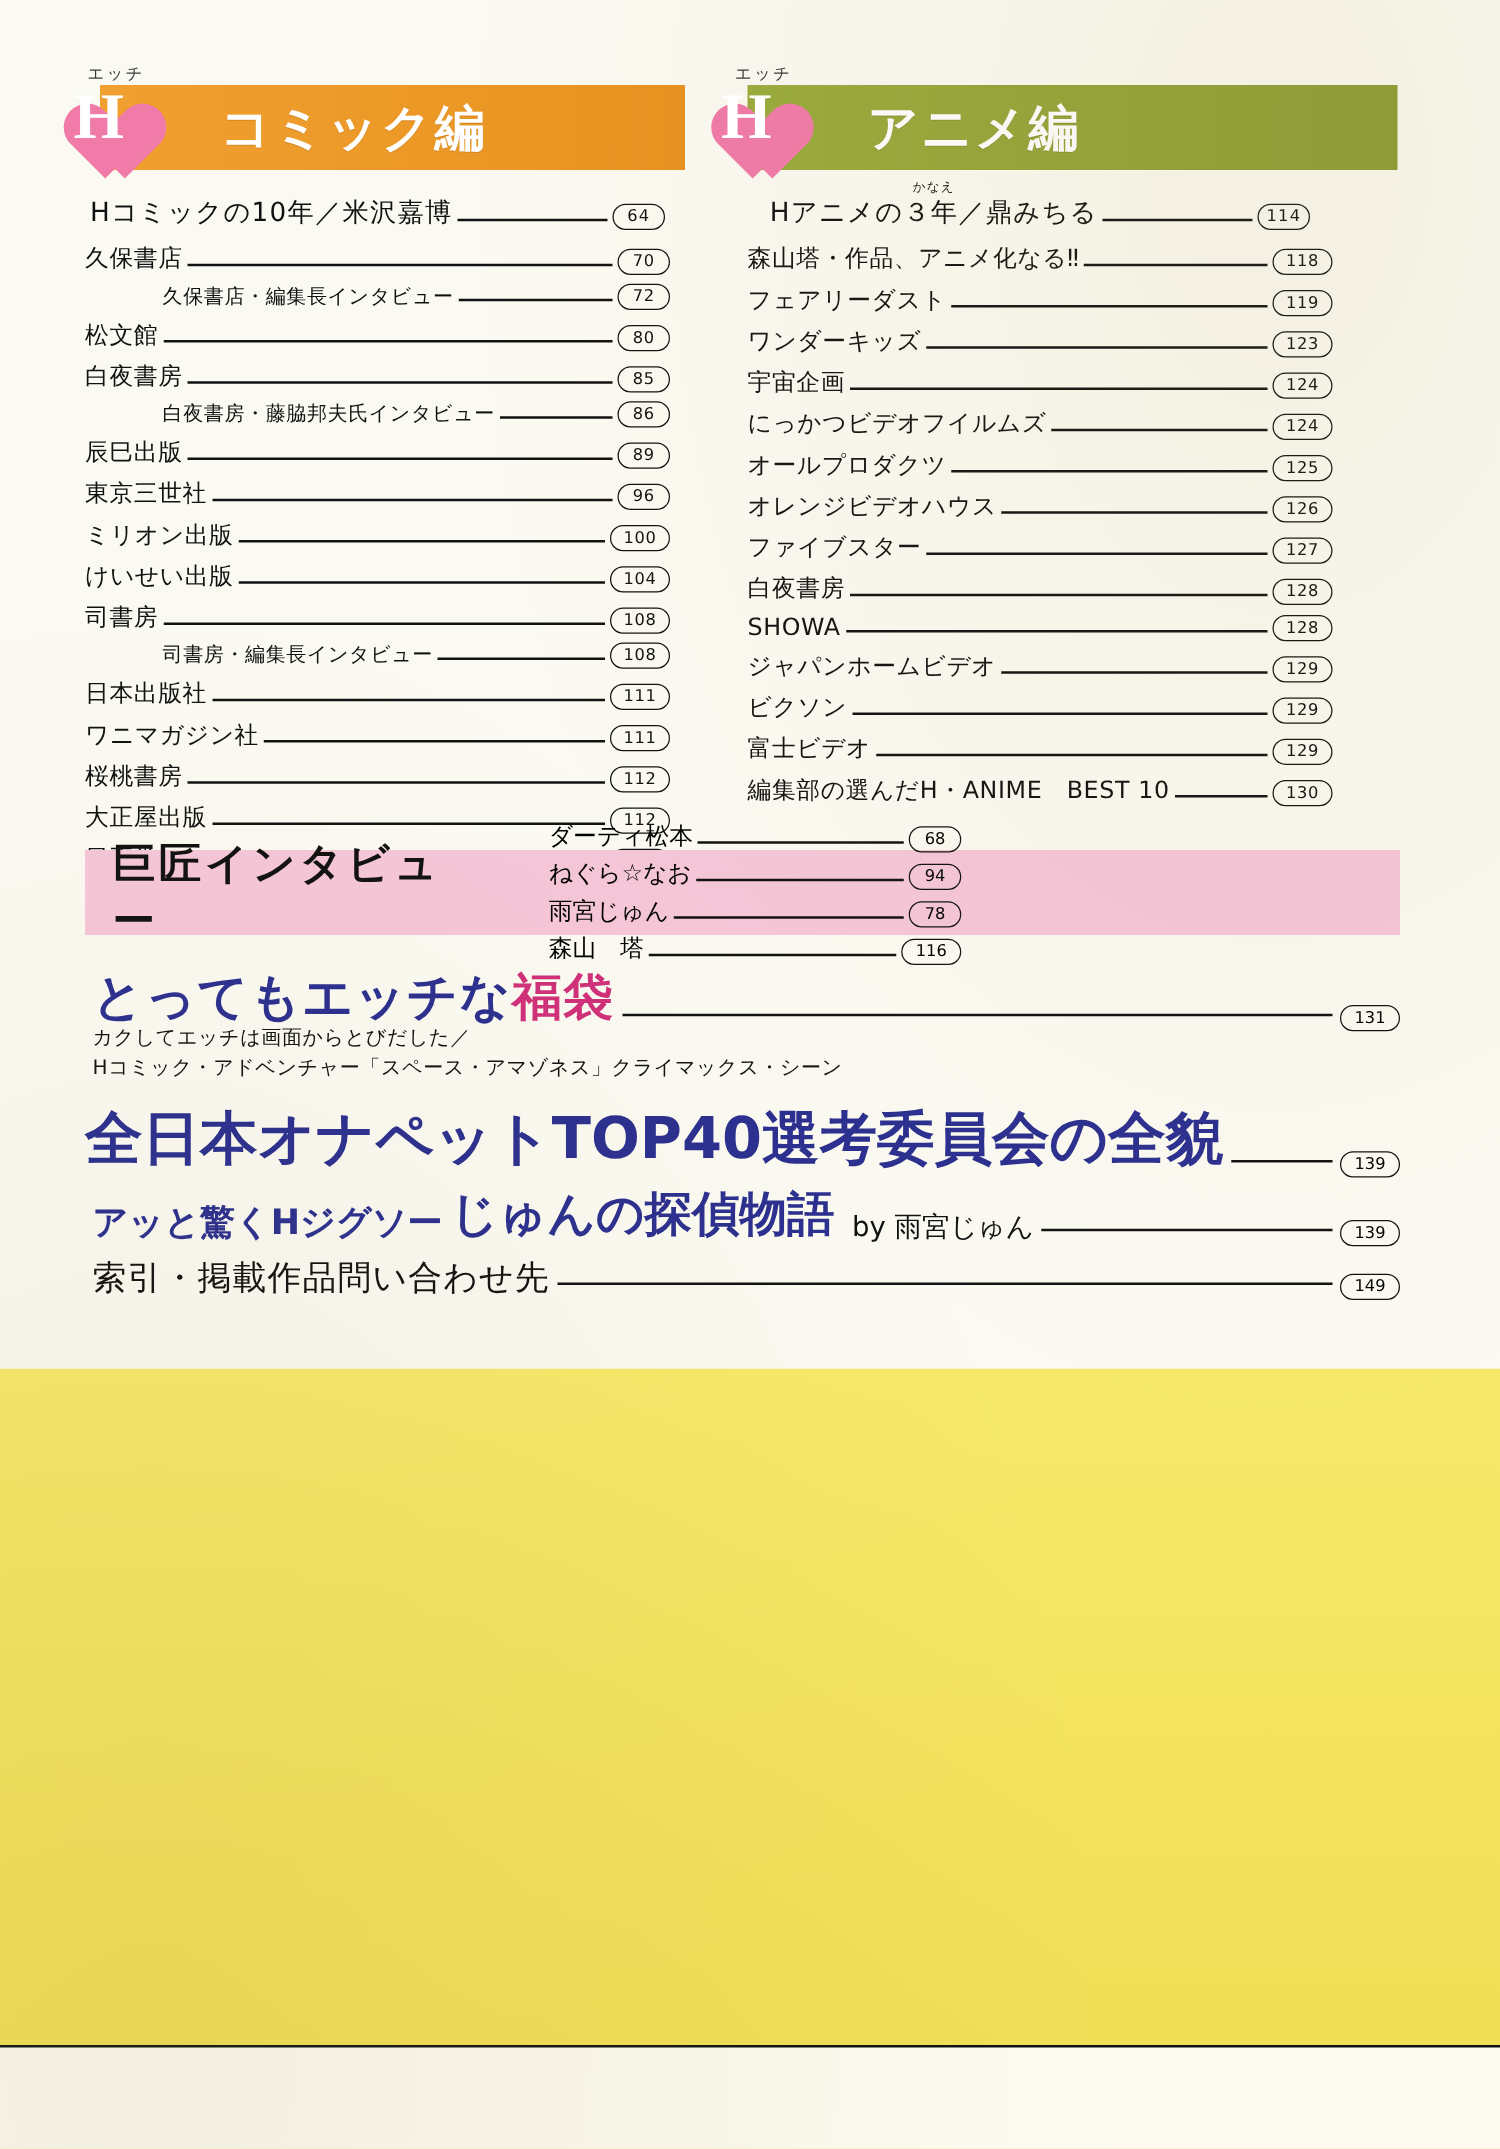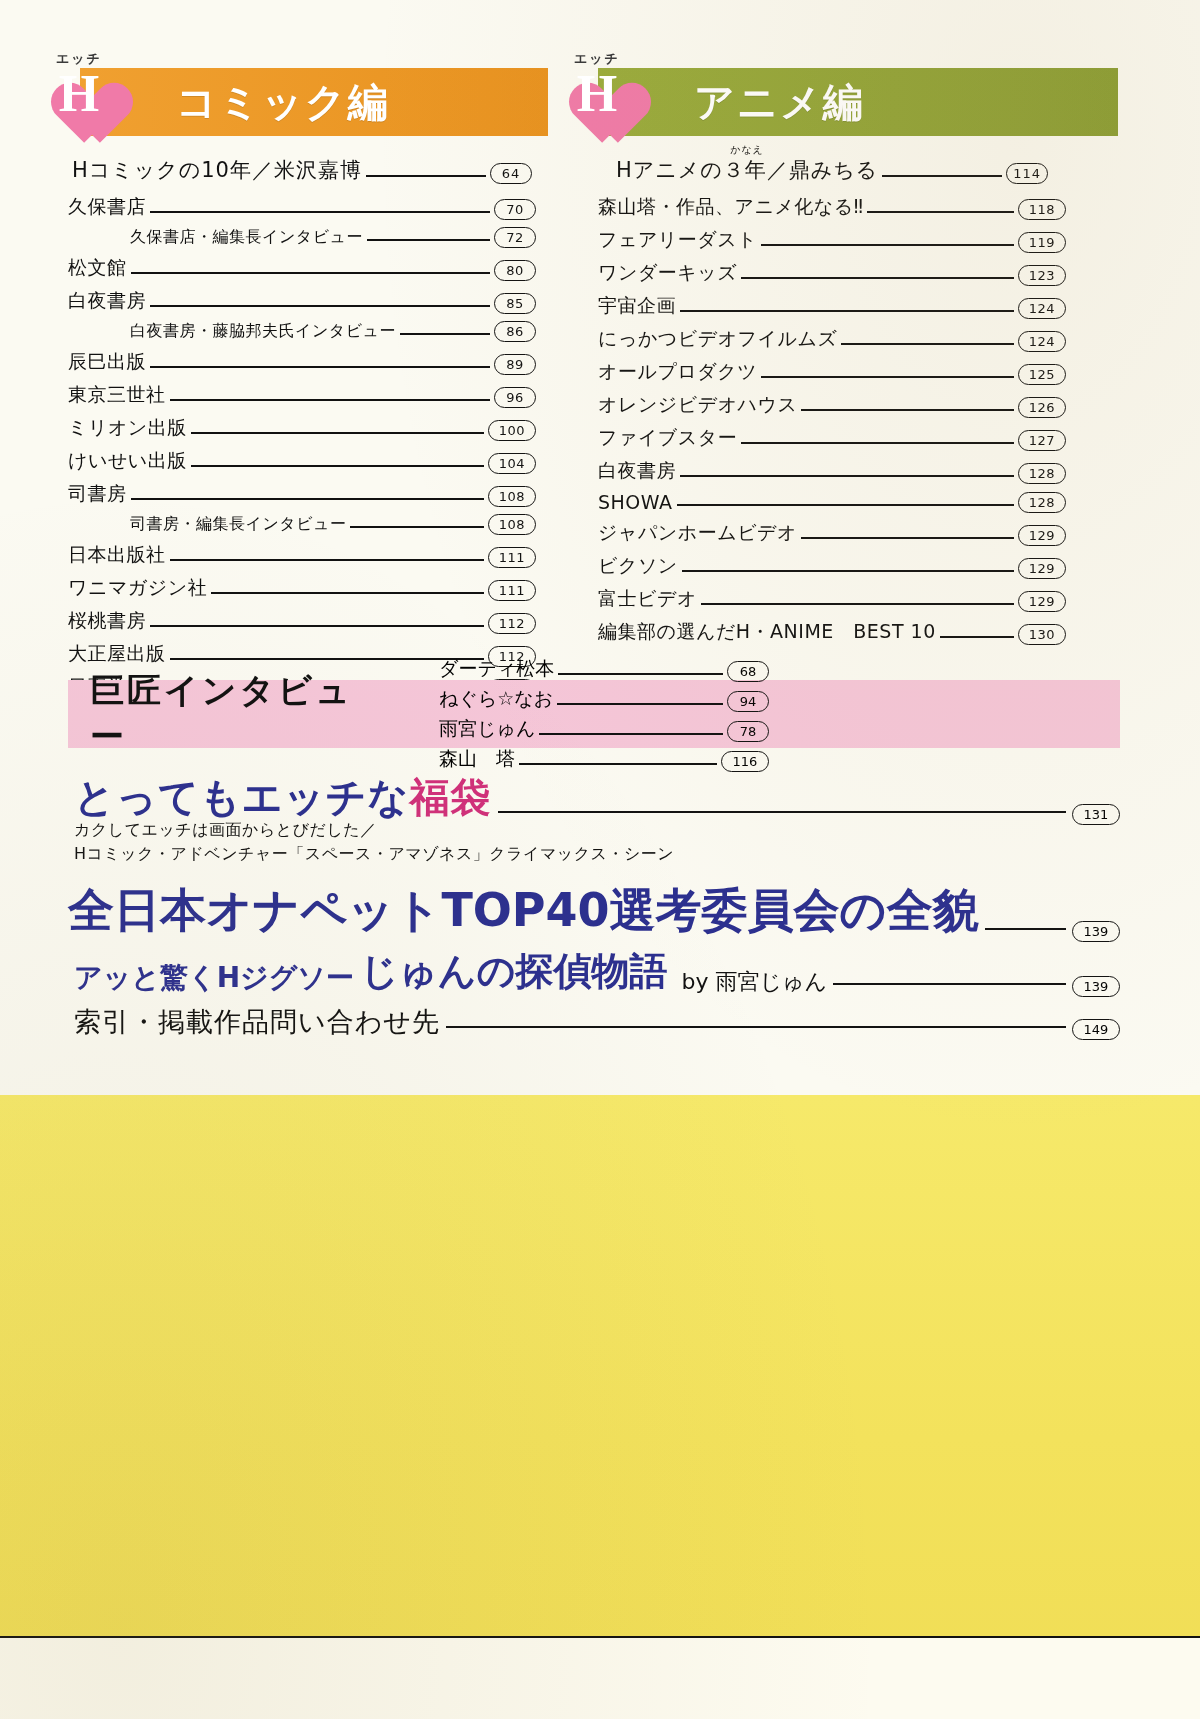--- a/index.html
+++ b/index.html
@@ -20,21 +20,21 @@
   .heart{
     position:absolute;left:0;top:6px;width:74px;height:68px;
   }
   .heart:before,.heart:after{
     content:"";position:absolute;top:0;width:38px;height:58px;border-radius:38px 38px 0 0;
     background:#f07aa8;
   }
   .heart:before{left:37px;transform:rotate(45deg);transform-origin:0 100%;}
   .heart:after{left:37px;transform:rotate(-45deg);transform-origin:100% 100%;}
   .hletter{position:relative;z-index:3;font-family:"Liberation Serif",serif;font-weight:bold;font-size:52px;color:#fff;letter-spacing:0;line-height:1;padding-bottom:6px;}
-  .hruby{position:absolute;top:-2px;left:20px;font-size:13px;color:#3a3a3a;letter-spacing:2px;z-index:4;white-space:nowrap;font-weight:bold;}
+  .hruby{position:absolute;top:-2px;left:34px;font-size:13px;color:#3a3a3a;letter-spacing:2px;z-index:4;white-space:nowrap;}
   .banner-title{
     font-size:40px;font-weight:bold;color:#fff;letter-spacing:2px;
     margin-left:96px;text-shadow:0 1px 0 rgba(0,0,0,.12);
   }
   #banner-comic{left:80px;top:68px;width:468px;background:linear-gradient(90deg,#f0a030,#e8921f);}
   #banner-anime{left:598px;top:68px;width:520px;background:linear-gradient(90deg,#9aab3c,#8a9d33);}
 
   
   .col{position:absolute;width:468px;}
   #col-comic{left:68px;top:156px;}

